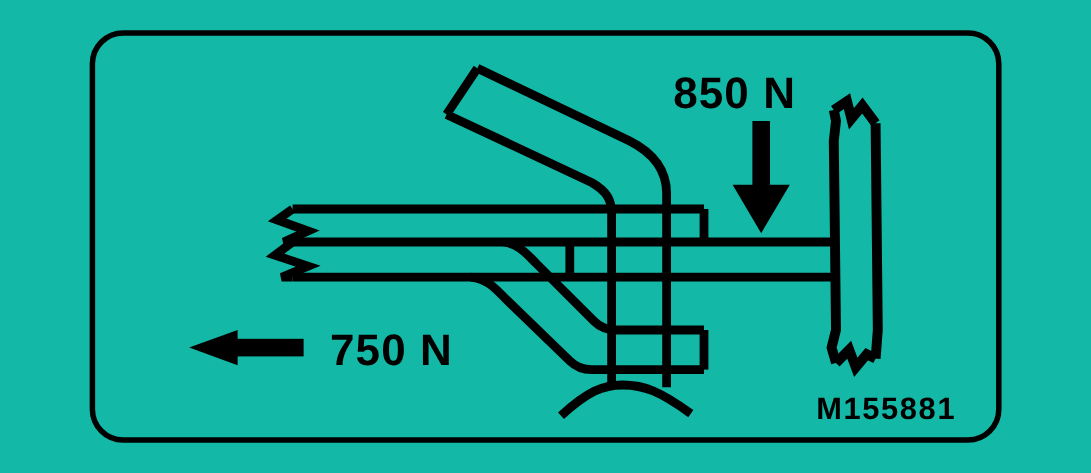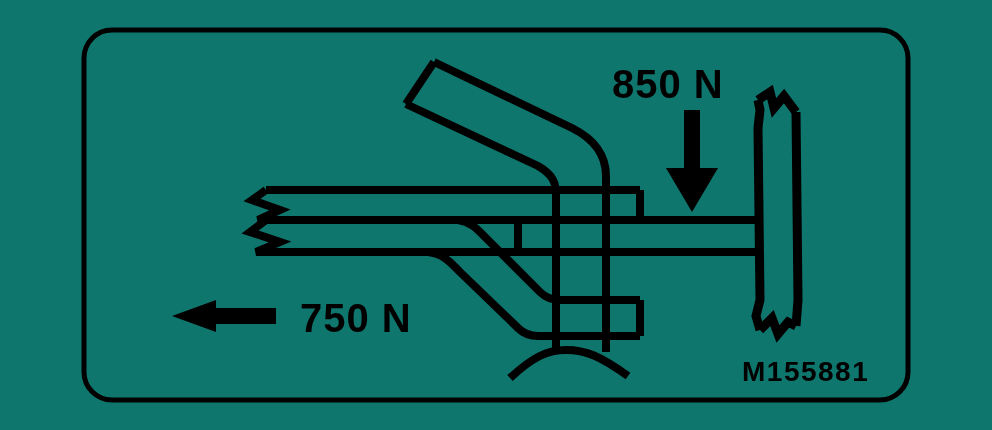--- a/index.html
+++ b/index.html
@@ -10,21 +10,21 @@
   body {
     width: 992px;
     height: 430px;
     font-family: "Liberation Sans", sans-serif;
     overflow: hidden;
   }
   #decal-root {
     position: relative;
     width: 992px;
     height: 430px;
-    background: #0f766e;
+    background: #14b8a6;
   }
   #decal-svg {
     display: block;
     width: 992px;
     height: 430px;
   }
   .stroke-shape {
     fill: none;
     stroke: #000000;
     stroke-linecap: butt;

